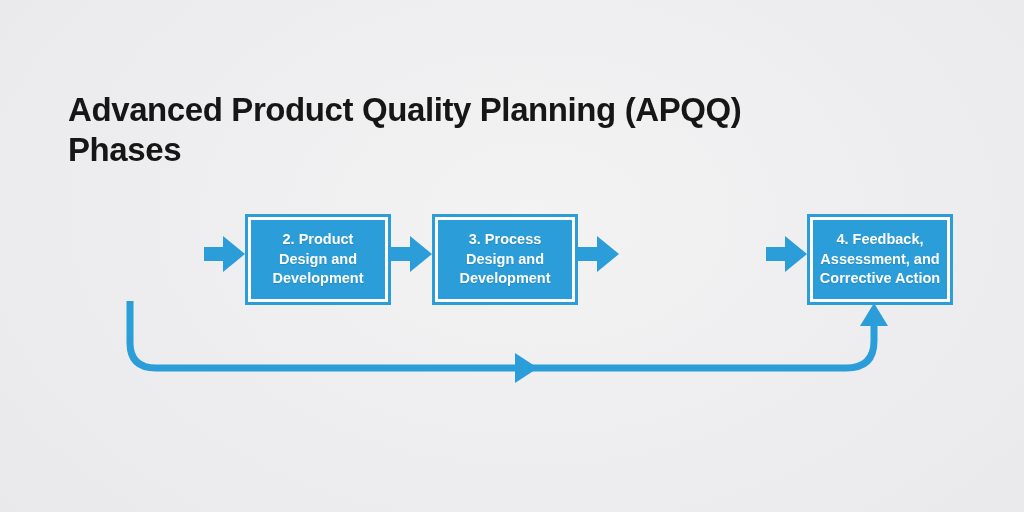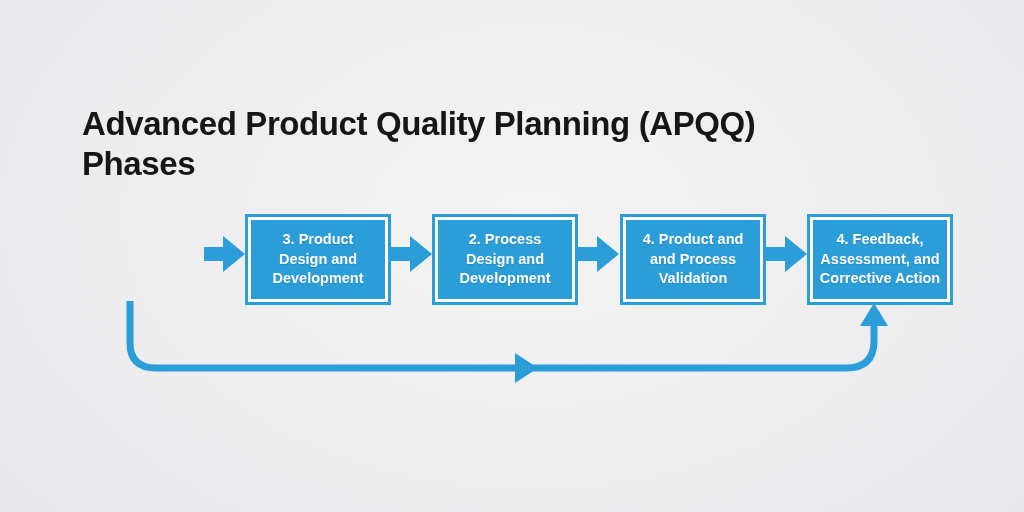--- a/index.html
+++ b/index.html
@@ -13,21 +13,21 @@
     width: 1024px;
     height: 512px;
     overflow: hidden;
     background:
       radial-gradient(ellipse 900px 600px at 52% 42%, #f3f3f4 0%, #ececee 55%, #e6e6e8 100%);
   }
   .title {
     position: absolute;
     left: 64px;
     top: 86px;
-    margin: 18px;
+    margin: 4px;
     max-width: 820px;
     font-size: 33px;
     font-weight: 700;
     letter-spacing: -0.4px;
     line-height: 1.22;
     color: #161616;
     white-space: pre-line;
   }
   .phase-box {
     position: absolute;
@@ -73,33 +73,28 @@
 </style>
 </head>
 <body>
 
 <div class="canvas">
 
   <h1 class="title">Advanced Product Quality Planning (APQQ)
 Phases</h1>
 
   <div class="phase-box" style="left:245px">
-    <span class="phase-label">3. Product
+    <span class="phase-label">2. Product
 Design and
 Development</span>
   </div>
   <div class="phase-box" style="left:432px">
-    <span class="phase-label">2. Process
+    <span class="phase-label">3. Process
 Design and
 Development</span>
-  </div>
-  <div class="phase-box" style="left:620px">
-    <span class="phase-label">4. Product and
-and Process
-Validation</span>
   </div>
   <div class="phase-box" style="left:807px">
     <span class="phase-label">4. Feedback,
 Assessment, and
 Corrective Action</span>
   </div>
 
   <svg class="flow-arrow" style="left:204px" viewBox="0 0 41 44">
     <path d="M0 15 H19 V4 L41 22 L19 40 V29 H0 Z" fill="#2b9dd9"></path>
   </svg>

